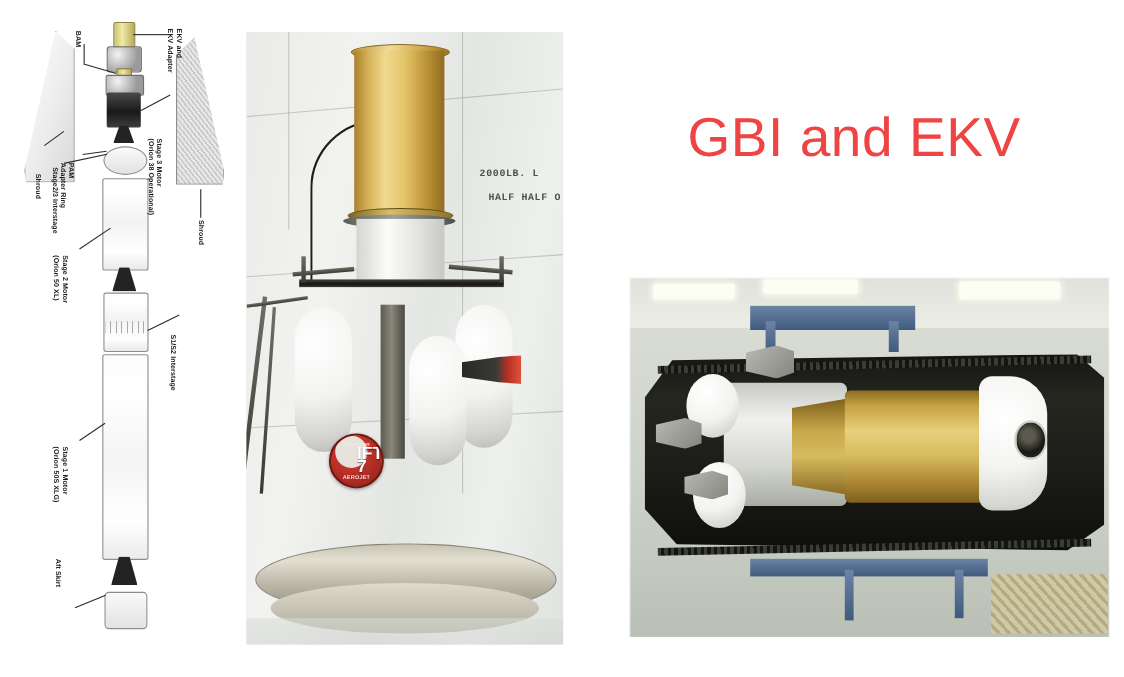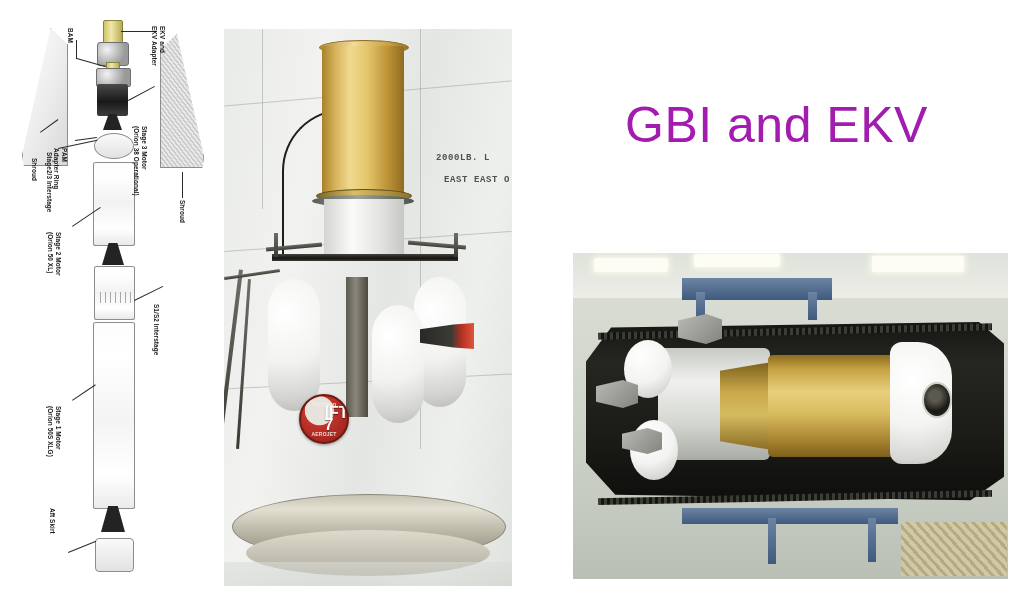--- a/index.html
+++ b/index.html
@@ -123,21 +123,21 @@
       clip-path:polygon(0 22%,64% 0,100% 18%,100% 82%,64% 100%,0 78%);}
   .pr-grate{position:absolute;right:2px;bottom:4px;width:106px;height:54px;
       background:repeating-linear-gradient(48deg,#d3c9a2 0 4px,#b3a87e 4px 7px);opacity:.9;}
   .pr-stencil{position:absolute;left:330px;top:168px;font-size:5px;color:#9a9a92;
       letter-spacing:.4px;transform:rotate(-6deg);}
   .pr-frame{position:absolute;inset:0;border:1px solid #ffffff;pointer-events:none;}
 
   
   .title{position:absolute;left:625px;top:96px;
          font-family:"Liberation Sans","DejaVu Sans",sans-serif;
-         font-size:50px;font-weight:400;color:#a21caf;letter-spacing:.5px;white-space:nowrap;}
+         font-size:50px;font-weight:400;color:#ef4444;letter-spacing:.5px;white-space:nowrap;}
 </style>
 </head>
 <body>
 
 <div class="slide">
 
   <div class="diagram">
 
     <div class="ekv-gold part" style="left:103px;top:20px;width:18px;height:22px;border-radius:2px;"></div>
     <div class="ekv-grey part" style="left:97px;top:42px;width:30px;height:22px;"></div>
@@ -195,21 +195,21 @@
 
   <div class="photo-center">
     <div class="pc-wall"></div>
     <div class="pc-panel-line" style="left:196px;top:0;width:1px;height:420px;"></div>
     <div class="pc-panel-line" style="left:38px;top:0;width:1px;height:180px;"></div>
     <div class="pc-panel-line" style="left:0;top:64px;width:288px;height:1px;transform:rotate(-5deg);"></div>
     <div class="pc-panel-line" style="left:0;top:212px;width:288px;height:1px;transform:rotate(-4deg);"></div>
     <div class="pc-panel-line" style="left:0;top:352px;width:288px;height:1px;transform:rotate(-3deg);"></div>
 
     <div class="pc-stencil" style="top:124px;right:22px;">2000LB.  L</div>
-    <div class="pc-stencil" style="top:146px;right:2px;">EAST EAST O</div>
+    <div class="pc-stencil" style="top:146px;right:2px;">HALF HALF O</div>
 
     <div class="pc-strut" style="left:4px;top:240px;width:4px;height:180px;transform:rotate(7deg);"></div>
     <div class="pc-strut" style="left:18px;top:250px;width:3px;height:170px;transform:rotate(4deg);"></div>
     <div class="pc-strut" style="left:0;top:244px;width:56px;height:3px;transform:rotate(-8deg);"></div>
 
     <div class="pc-cable" style="left:58px;top:80px;width:60px;height:150px;"></div>
 
     <div class="pc-gold-lid"></div>
     <div class="pc-gold"></div>
     <div class="pc-gold-flange"></div>

